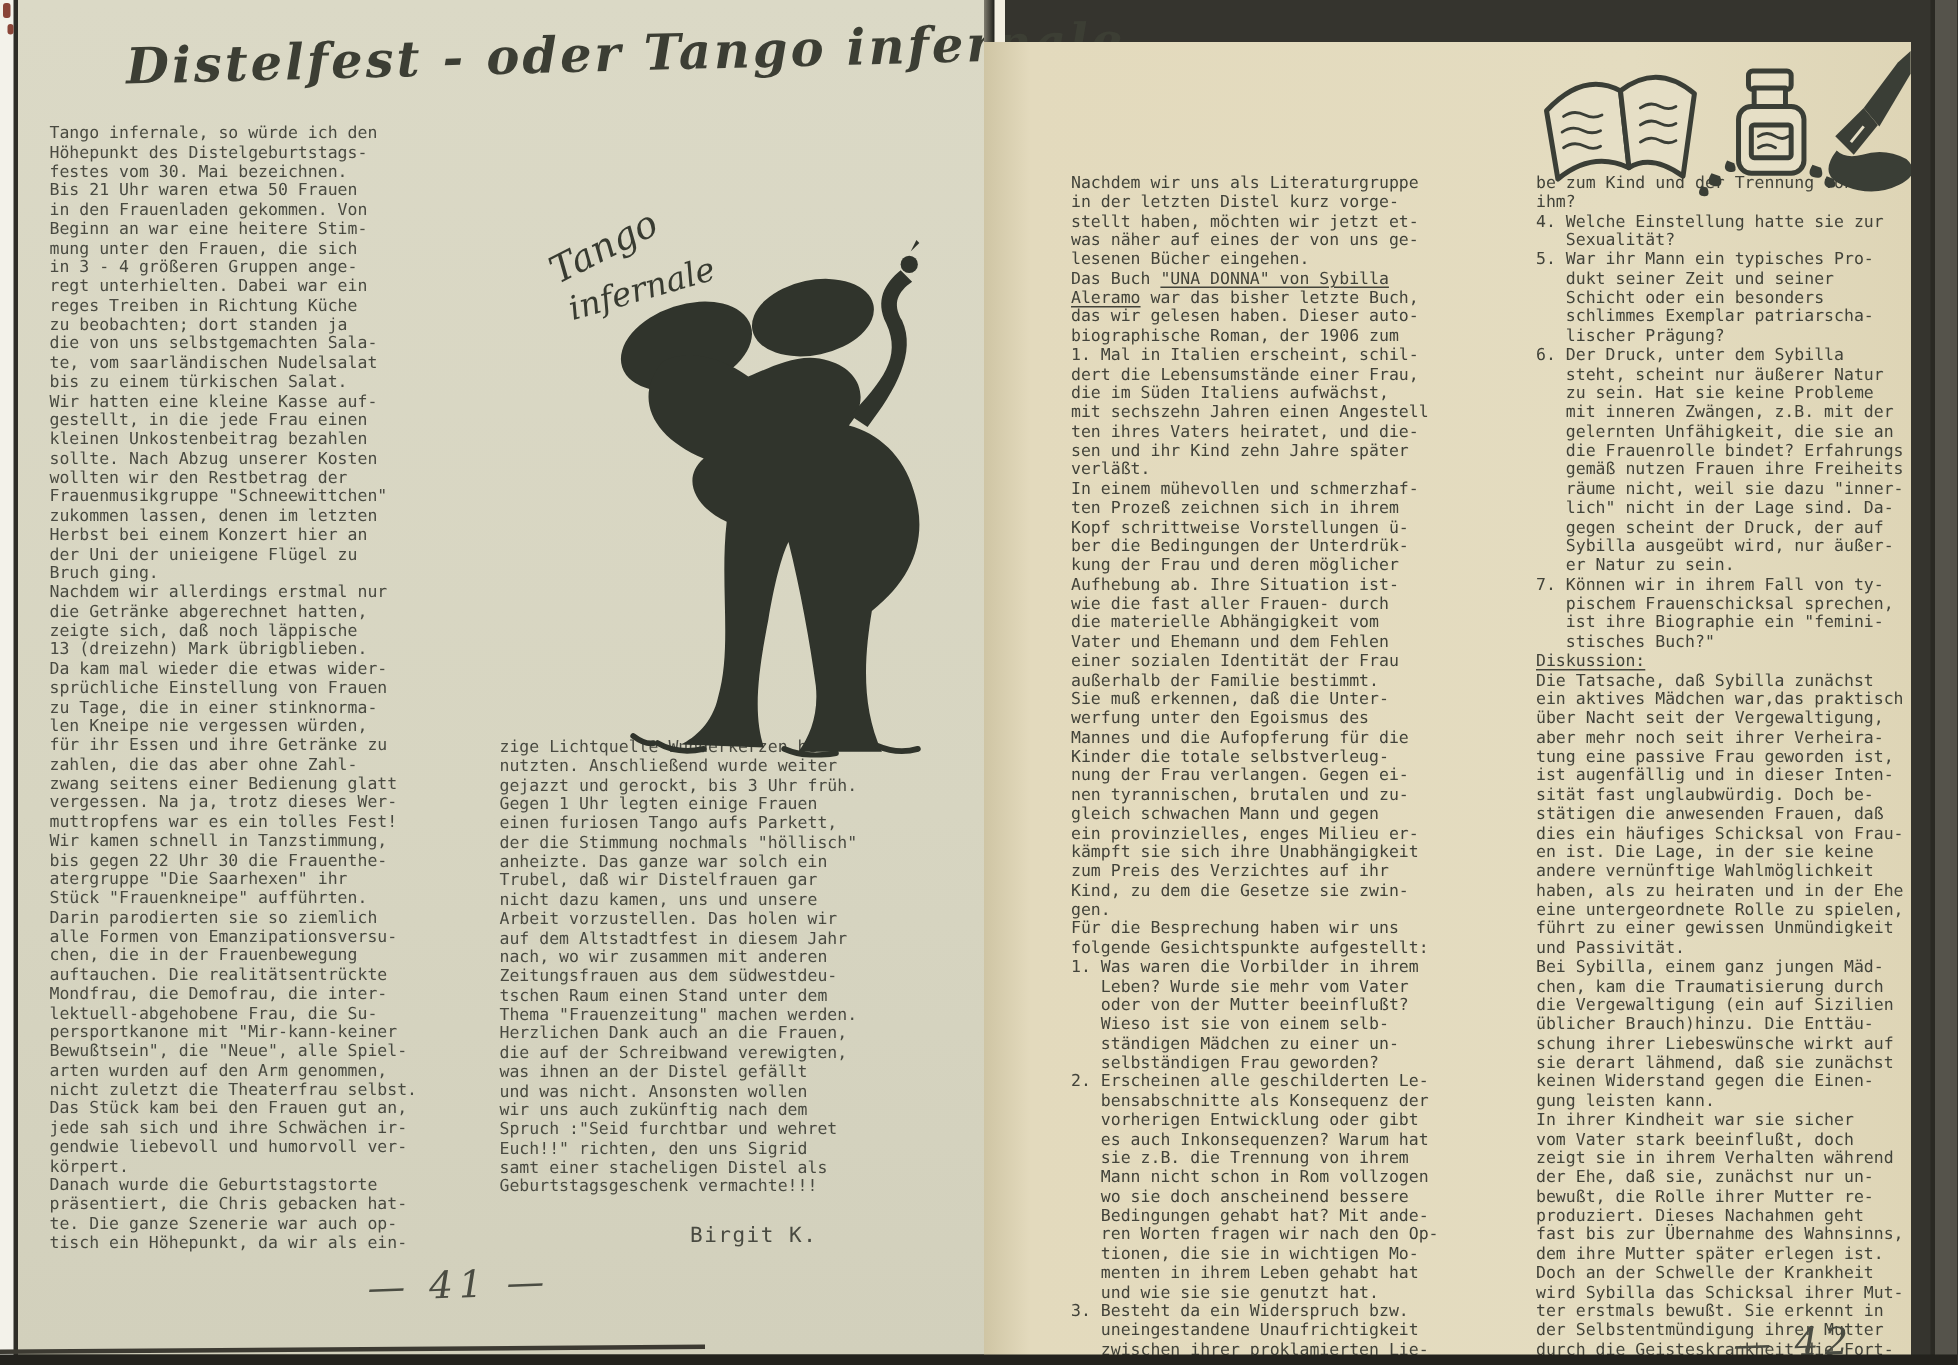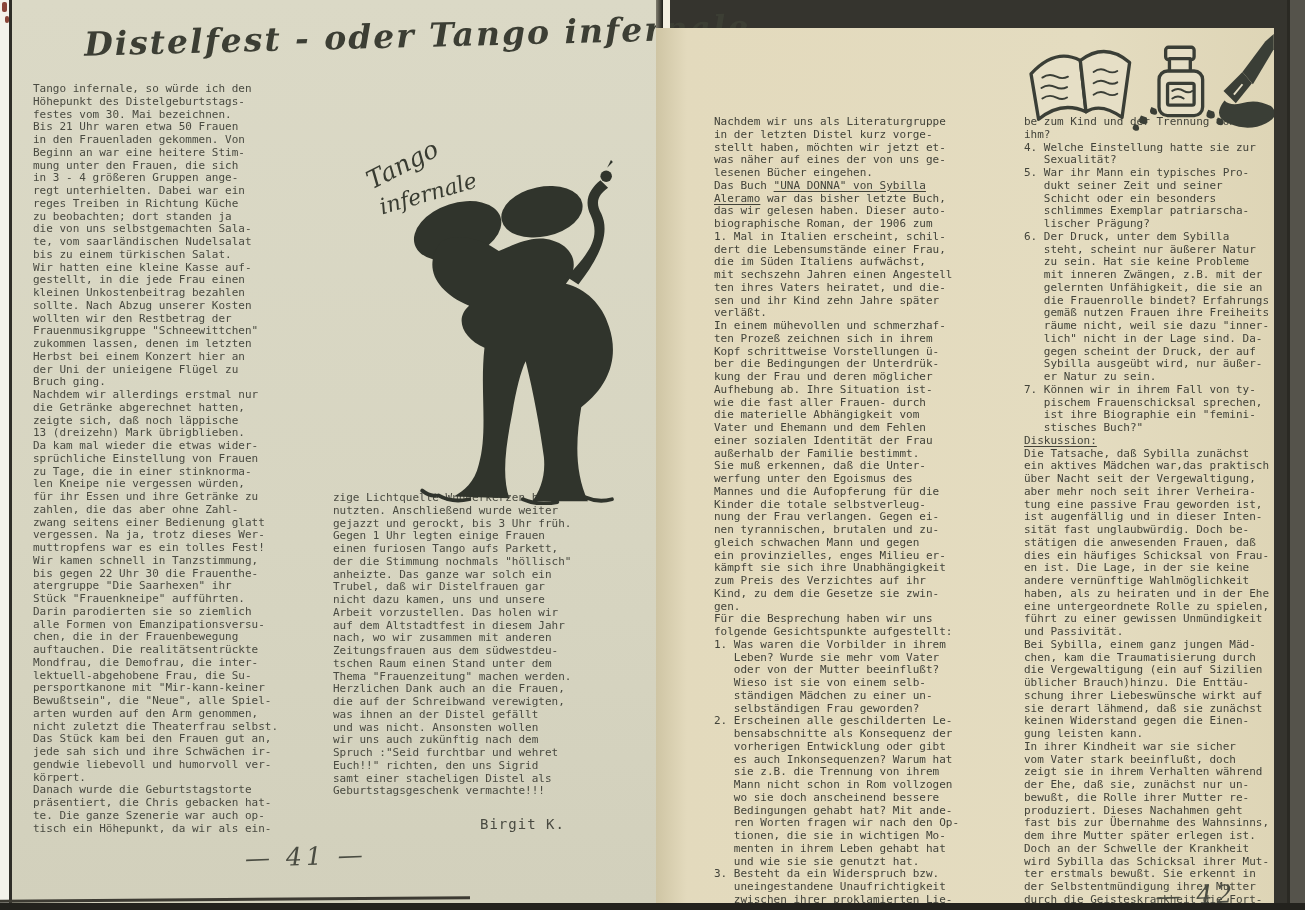--- a/index.html
+++ b/index.html
@@ -25,21 +25,21 @@
 
   
   .hand{font-family:"DejaVu Serif", serif;font-style:italic;font-weight:700;color:#3c3e34;}
   .title-left{position:absolute;left:72px;top:16px;font-size:33px;letter-spacing:2px;
               transform:rotate(-1.5deg);white-space:nowrap;}
   .txtcol{position:absolute;font-size:11px;line-height:12.75px;letter-spacing:0px;
           color:#494a41;white-space:pre;}
   .page-right .txtcol{color:#42433a;}
   .u{text-decoration:underline;text-underline-offset:2px;}
   .pagenum{position:absolute;font-size:25px;letter-spacing:4px;color:#4a4c42;font-weight:400;}
-  .sig{position:absolute;left:468px;top:816px;font-size:14px;letter-spacing:1px;color:#494a41;}
+  .sig{position:absolute;left:448px;top:816px;font-size:14px;letter-spacing:1px;color:#494a41;}
   .tango-label{position:absolute;font-family:"DejaVu Serif", serif;font-style:italic;
                color:#383b31;white-space:nowrap;}
   .tl1{left:352px;top:150px;font-size:25px;transform:rotate(-27deg);}
   .tl2{left:366px;top:181px;font-size:22px;transform:rotate(-16deg);}
   svg{position:absolute;}
 </style>
 </head>
 <body>
 
 <div class="stage">

